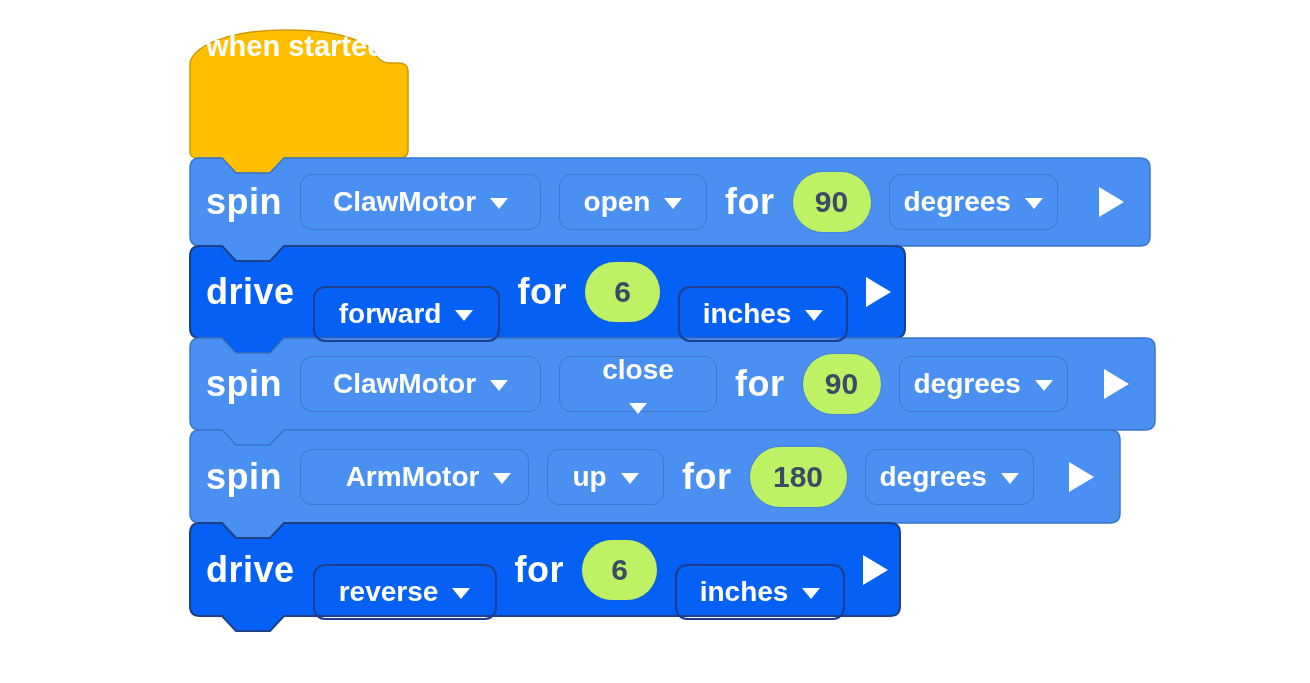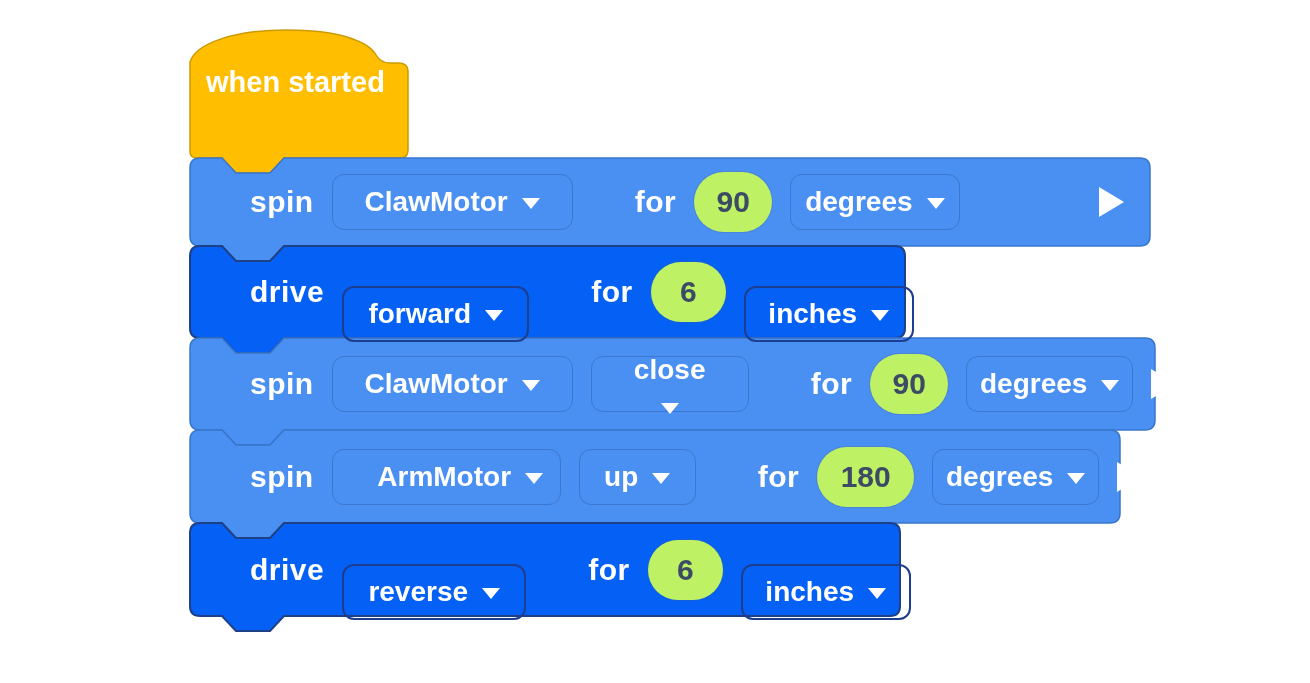--- a/index.html
+++ b/index.html
@@ -25,24 +25,23 @@
     position: absolute;
     display: flex;
     align-items: center;
     gap: 18px;
     padding: 0 26px 0 16px;
     box-sizing: border-box;
     color: #ffffff;
     font-weight: bold;
   }
   .verb, .for-label {
-    font-size: 30px;
+    font-size: 36px;
     letter-spacing: 0.5px;
     white-space: nowrap;
-    margin-left: 44px;
   }
   .dd {
     height: 56px;
     border-radius: 12px;
     display: flex;
     align-items: center;
     justify-content: center;
     gap: 14px;
     padding: 0 14px;
     box-sizing: border-box;
@@ -80,21 +79,21 @@
     border-bottom: 15px solid transparent;
     border-left: 25px solid #ffffff;
     cursor: pointer;
   }
   .hat-row {
     position: absolute;
     left: 190px; top: 30px;
     width: 218px; height: 128px;
     box-sizing: border-box;
     display: flex;
-    align-items: center;
+    align-items: flex-start;
     padding: 0 0 24px 16px;
   }
   .hat-label {
     color: #ffffff;
     font-size: 29px;
     font-weight: bold;
     white-space: nowrap;
   }
 </style>
 </head>
@@ -120,20 +119,24 @@
   <div class="hat-row">
     <span class="hat-label">when started</span>
   </div>
 
   <div class="row" style="left:190px; top:158px; width:960px; height:88px;">
     <span class="verb">spin</span>
     <div class="dd on-spin" style="min-width:241px;">
       <span>ClawMotor</span>
       <span class="caret"></span>
     </div>
+    <div class="dd on-spin" style="min-width:148px;">
+      <span>open</span>
+      <span class="caret"></span>
+    </div>
     <span class="for-label">for</span>
     <div class="oval" style="min-width:78px;">
       <span>90</span>
     </div>
     <div class="dd on-spin" style="min-width:167px;">
       <span>degrees</span>
       <span class="caret"></span>
     </div>
     <span class="play"></span>
   </div>

